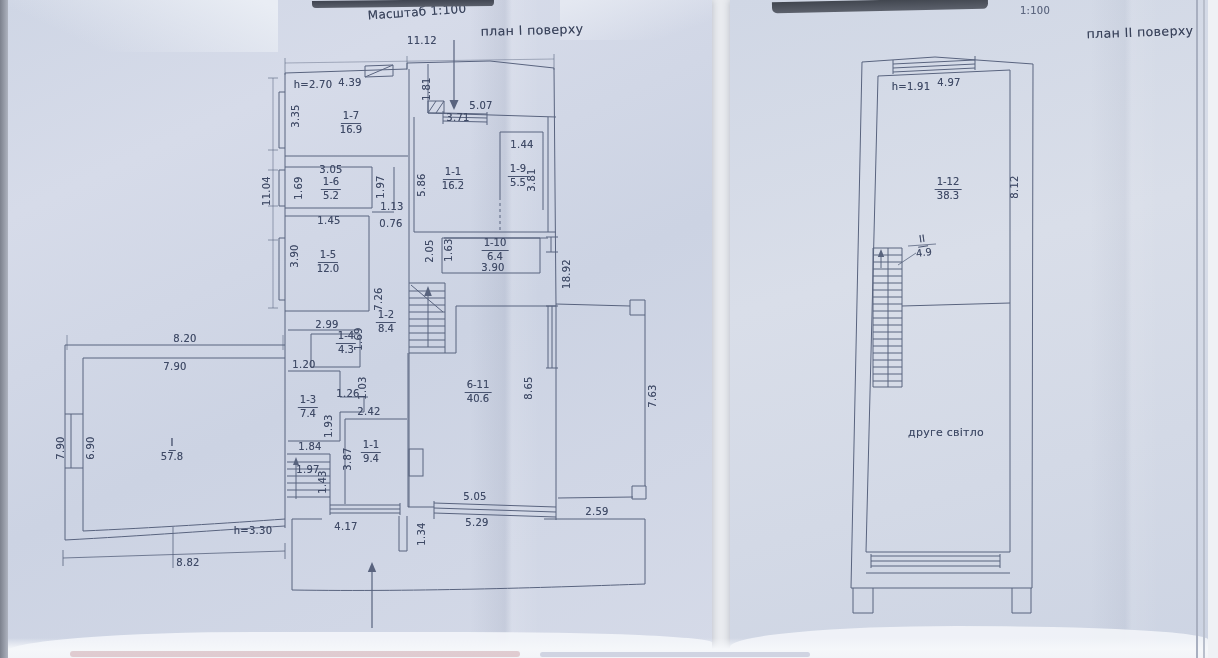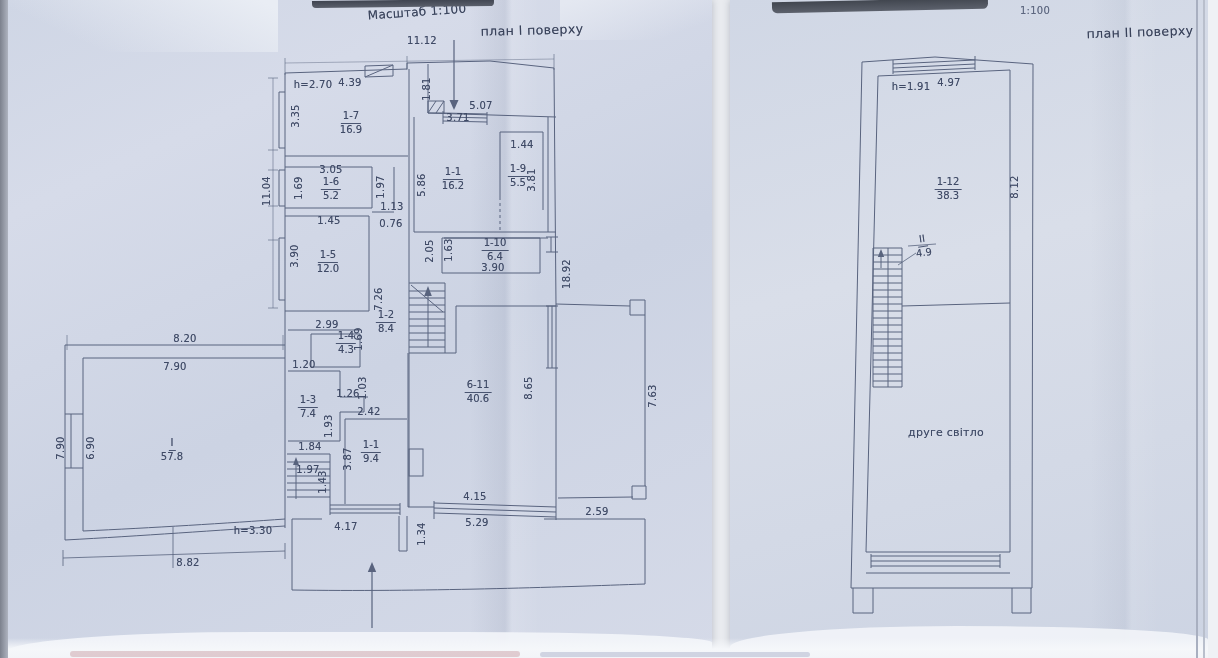--- a/index.html
+++ b/index.html
@@ -265,21 +265,21 @@
   <span class="lbl" style="left:369px;top:411px">2.42</span>
   <span class="lbl v" style="left:328px;top:426px">1.93</span>
   <span class="lbl v" style="left:528px;top:388px">8.65</span>
   <span class="lbl v" style="left:652px;top:396px">7.63</span>
   <span class="lbl" style="left:310px;top:446px">1.84</span>
   <span class="lbl v" style="left:347px;top:459px">3.87</span>
   <span class="lbl" style="left:308px;top:469px">1.97</span>
   <span class="lbl v" style="left:322px;top:482px">1.43</span>
   <span class="lbl" style="left:253px;top:530px">h=3.30</span>
   <span class="lbl" style="left:346px;top:526px">4.17</span>
-  <span class="lbl" style="left:475px;top:496px">4.15</span>
+  <span class="lbl" style="left:475px;top:496px">5.05</span>
   <span class="lbl" style="left:477px;top:522px">5.29</span>
   <span class="lbl" style="left:597px;top:511px">2.59</span>
   <span class="lbl v" style="left:421px;top:534px">1.34</span>
   <span class="lbl" style="left:188px;top:562px">8.82</span>
 
   <span class="room" style="left:351px;top:123px">
     <span class="rid">1-7</span>
     <span class="rarea">16.9</span>
   </span>
   <span class="room" style="left:331px;top:189px">

